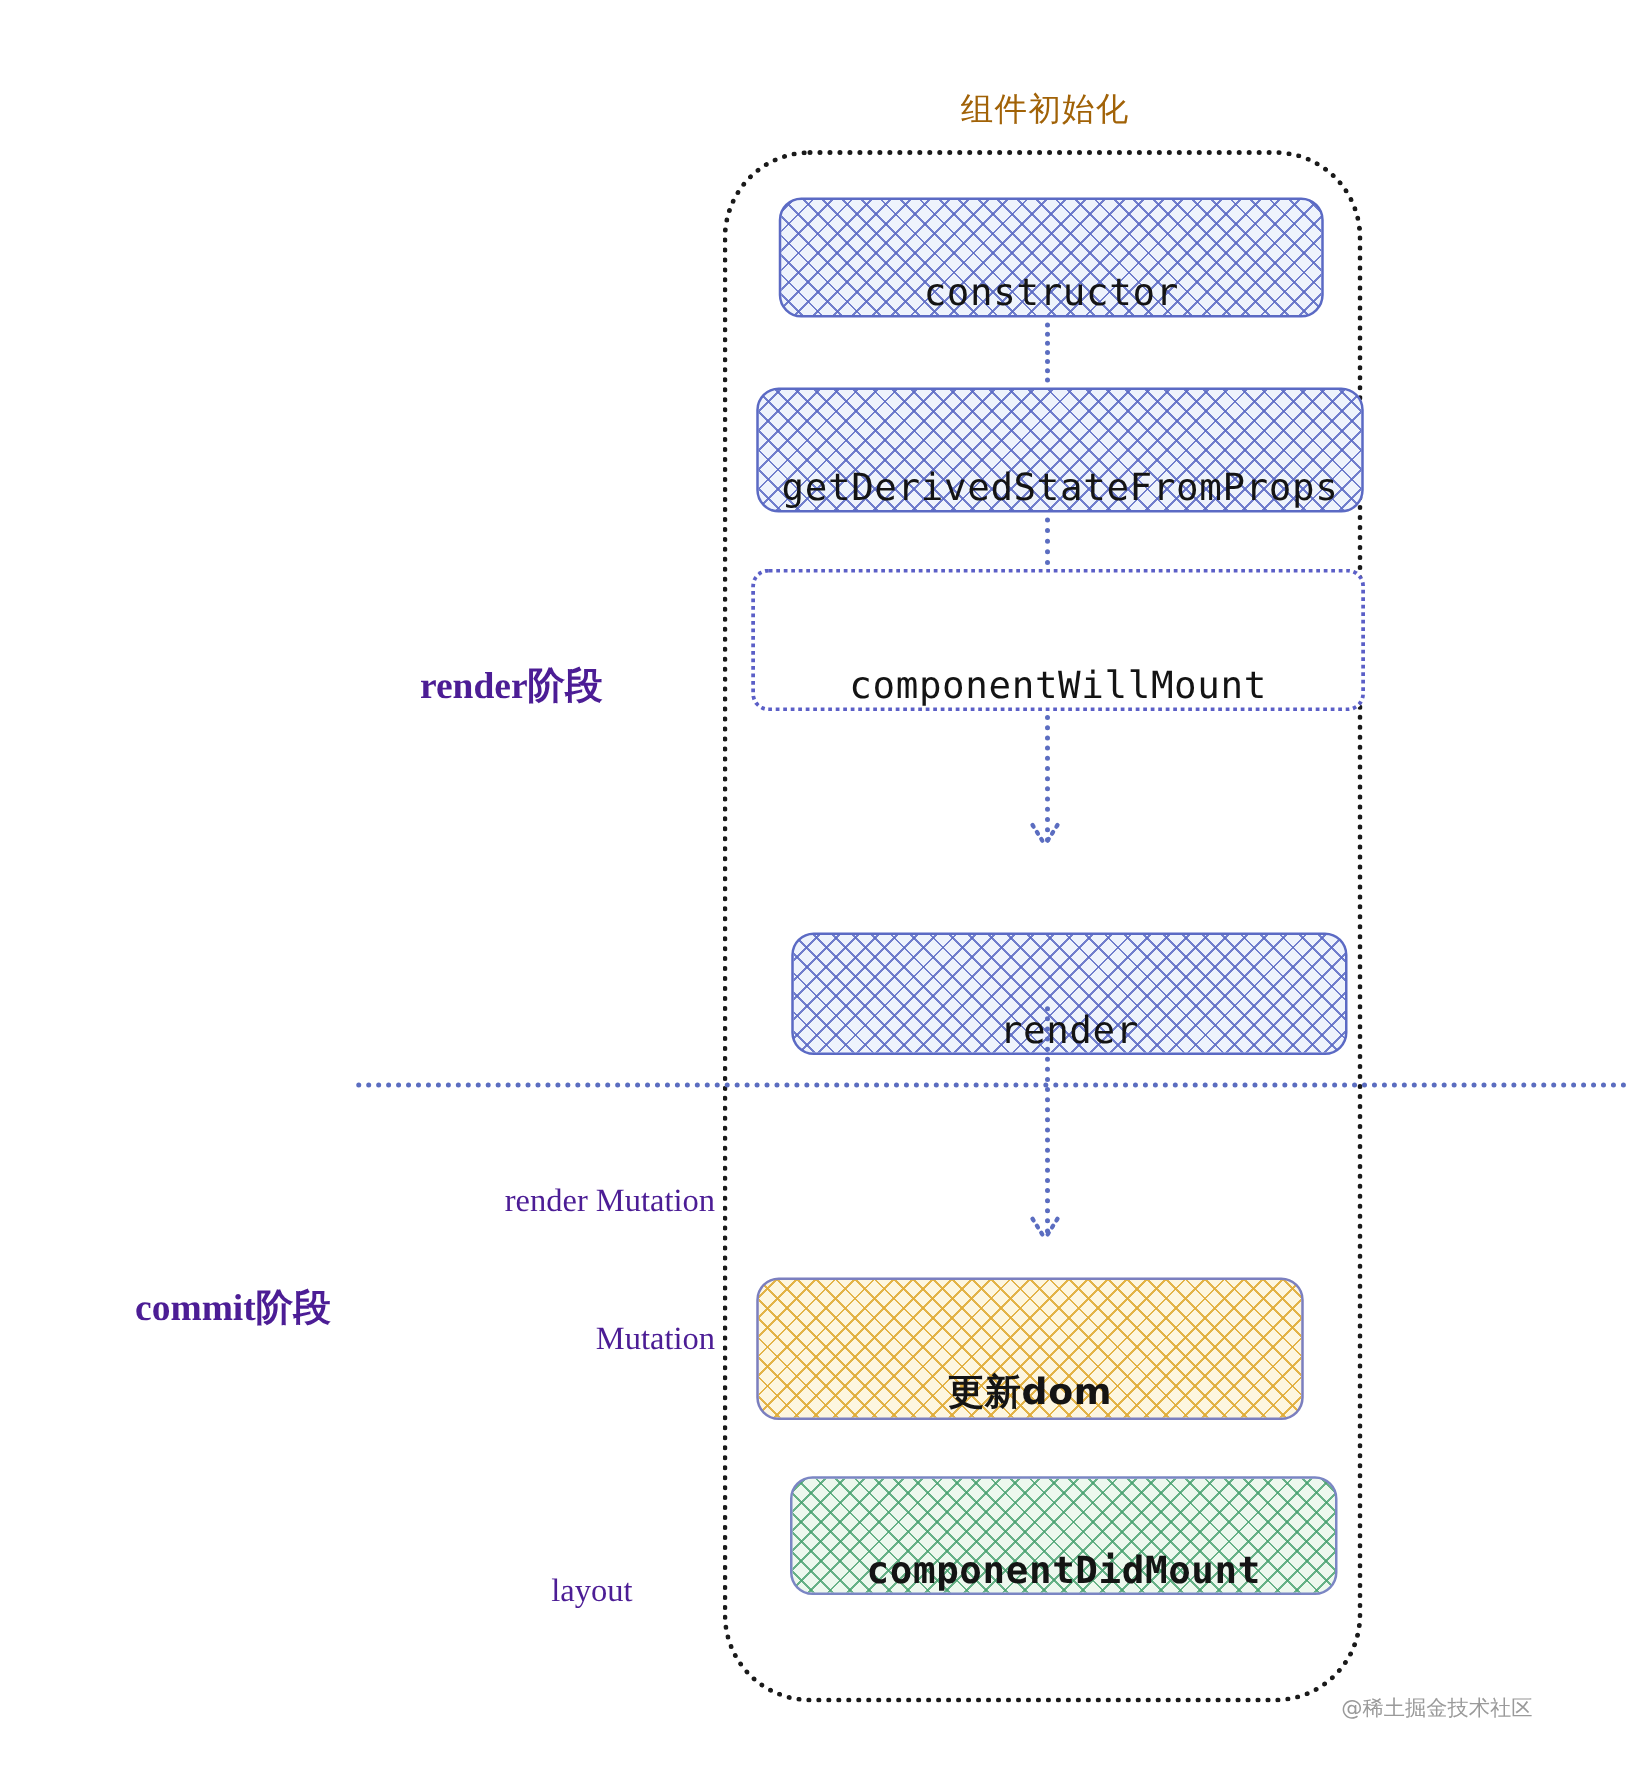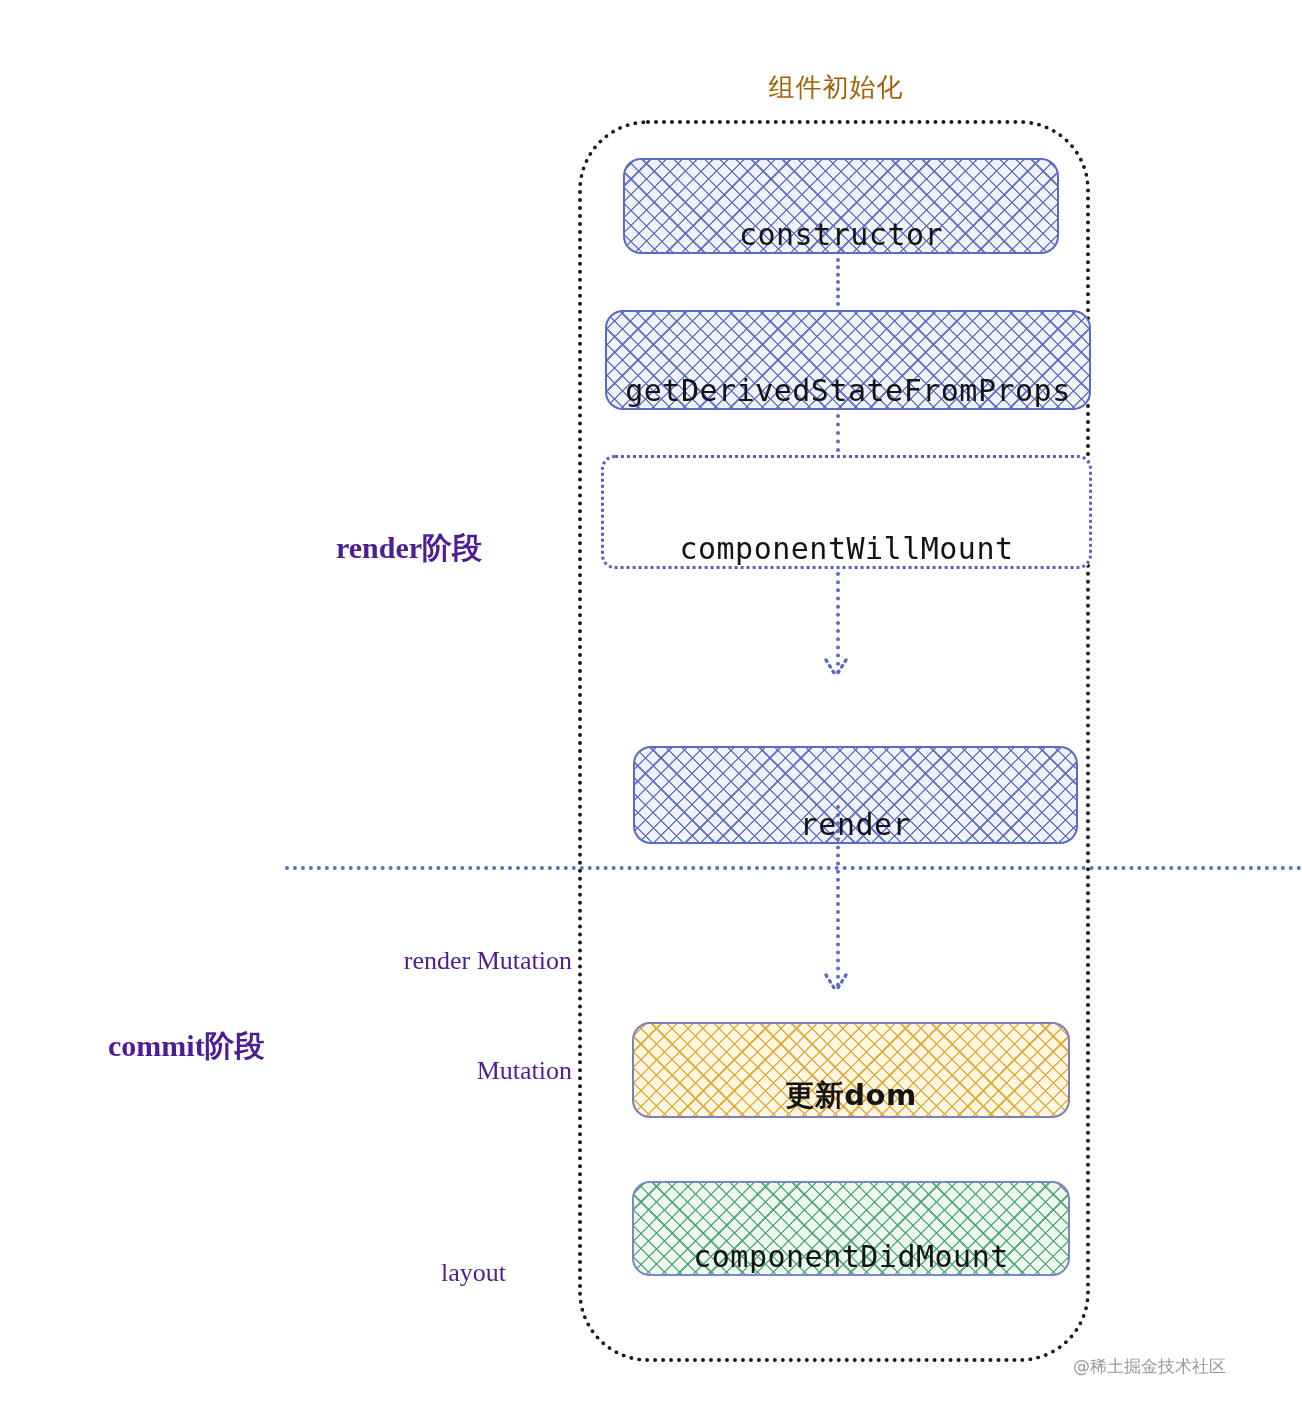--- a/index.html
+++ b/index.html
@@ -84,33 +84,34 @@
     background-image:
       repeating-linear-gradient(45deg,  rgba(224,172,56,0.9) 0 1.6px, rgba(0,0,0,0) 1.6px 11px),
       repeating-linear-gradient(-45deg, rgba(224,172,56,0.9) 0 1.6px, rgba(0,0,0,0) 1.6px 11px);
   }
   .hatch-green {
     border: 2px solid #7b86c4;
     background-color: #edf8ee;
     background-image:
       repeating-linear-gradient(45deg,  rgba(70,160,110,0.8) 0 1.6px, rgba(0,0,0,0) 1.6px 11px),
       repeating-linear-gradient(-45deg, rgba(70,160,110,0.8) 0 1.6px, rgba(0,0,0,0) 1.6px 11px);
+    font-weight: bold;
   }
   .box-dashed {
     border: 3px dotted #5b5fc7;
     background: #ffffff;
     border-radius: 14px;
   }
 
   
   #box-constructor              { left: 623px; top: 158px;  width: 436px; height: 96px;  }
   #box-getderivedstatefromprops { left: 605px; top: 310px;  width: 486px; height: 100px; }
   #box-componentwillmount       { left: 601px; top: 455px;  width: 491px; height: 114px; }
   #box-render                   { left: 633px; top: 703px;  width: 445px; height: 98px; margin-top: 43px;  }
-  #box-updatedom                { left: 632px; top: 1022px; width: 438px; height: 96px;  }
+  #box-updatedom                { left: 605px; top: 1022px; width: 438px; height: 114px;  }
   #box-componentdidmount        { left: 632px; top: 1181px; width: 438px; height: 95px;  }
 
   #box-updatedom .box-label {
     font-family: "DejaVu Sans", "Liberation Sans", sans-serif;
     font-size: 29px;
     font-weight: 600;
   }
 
   
   .arrow {

